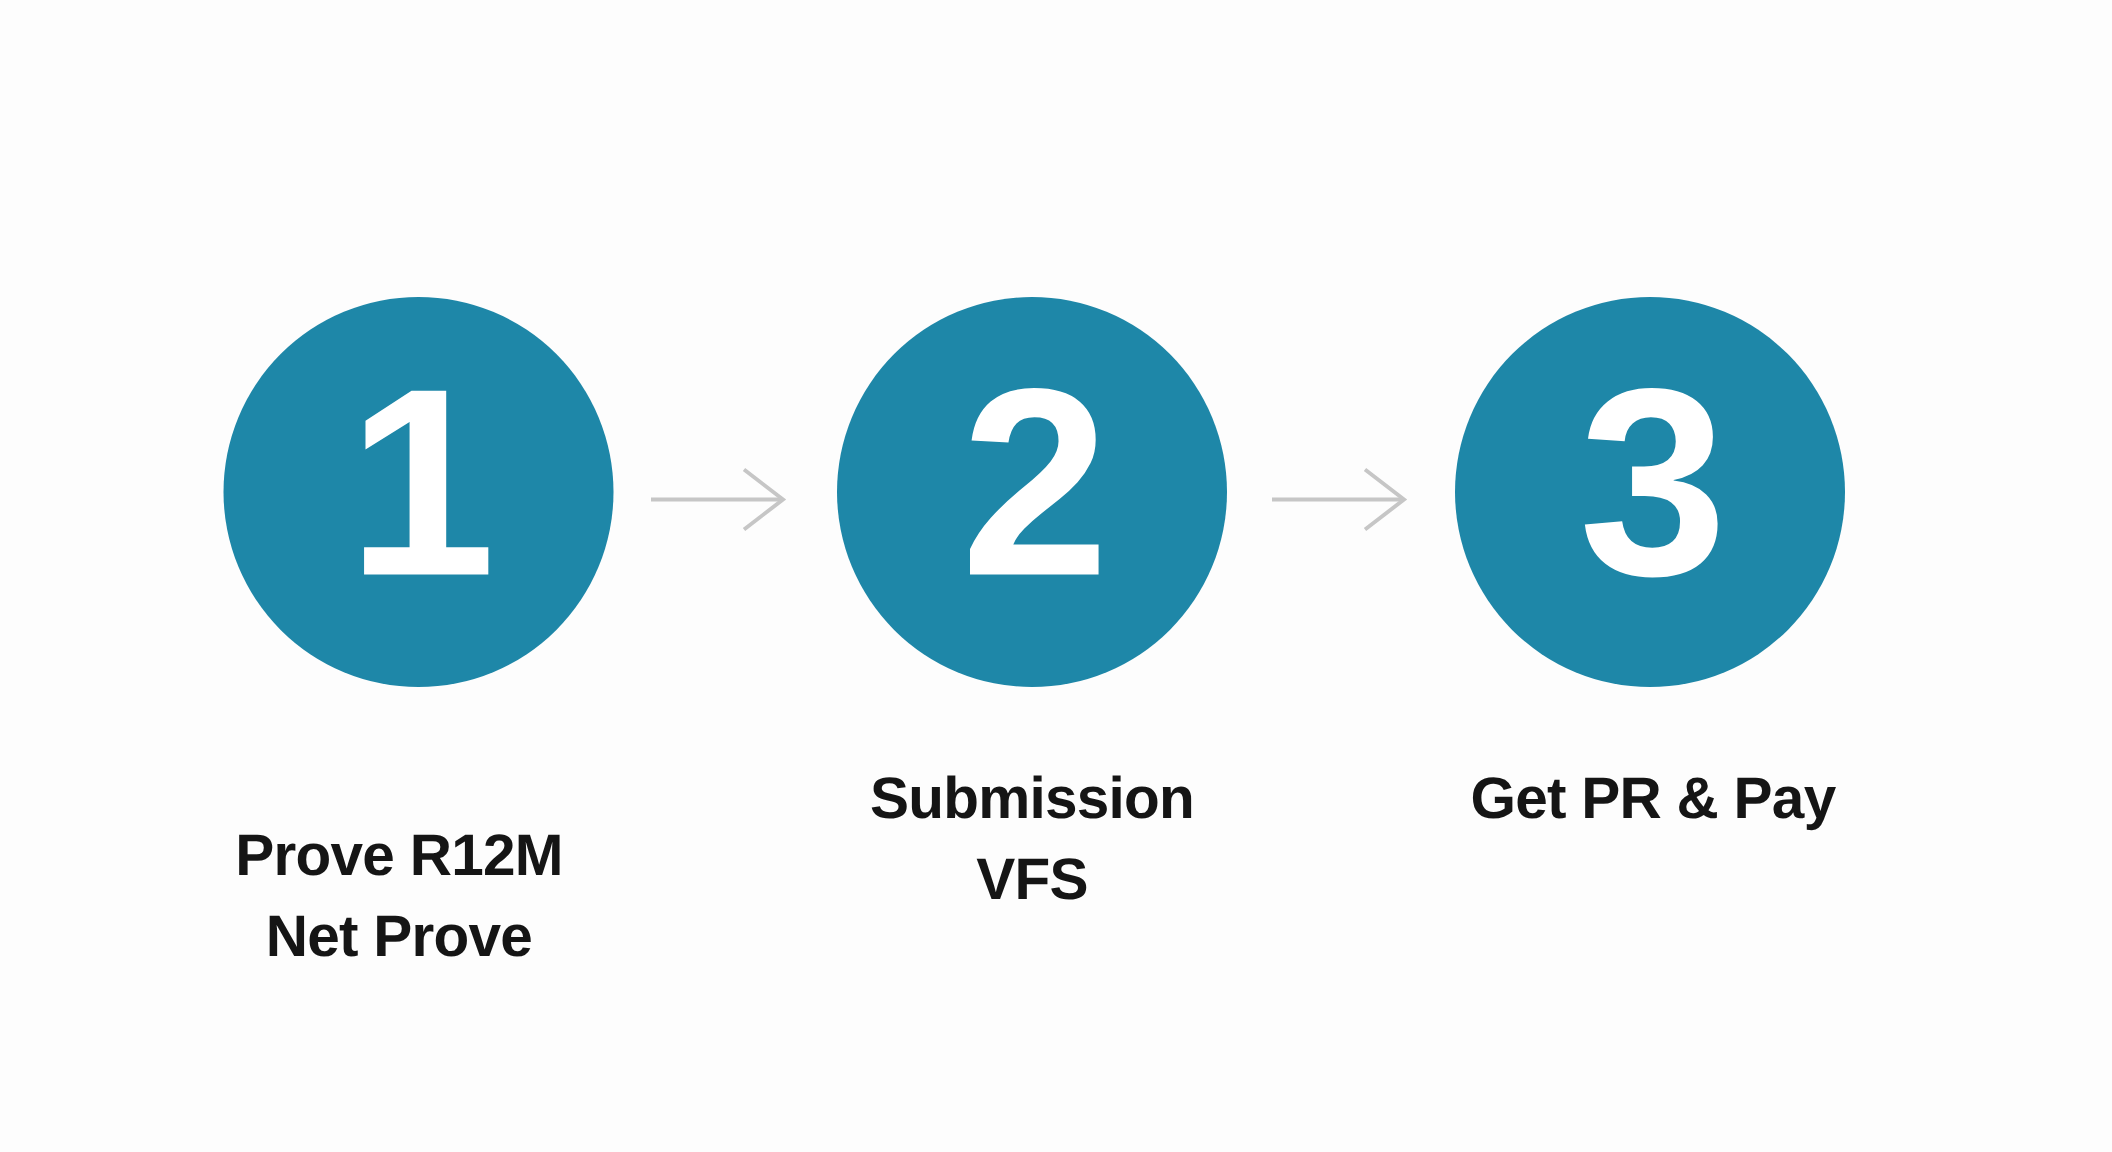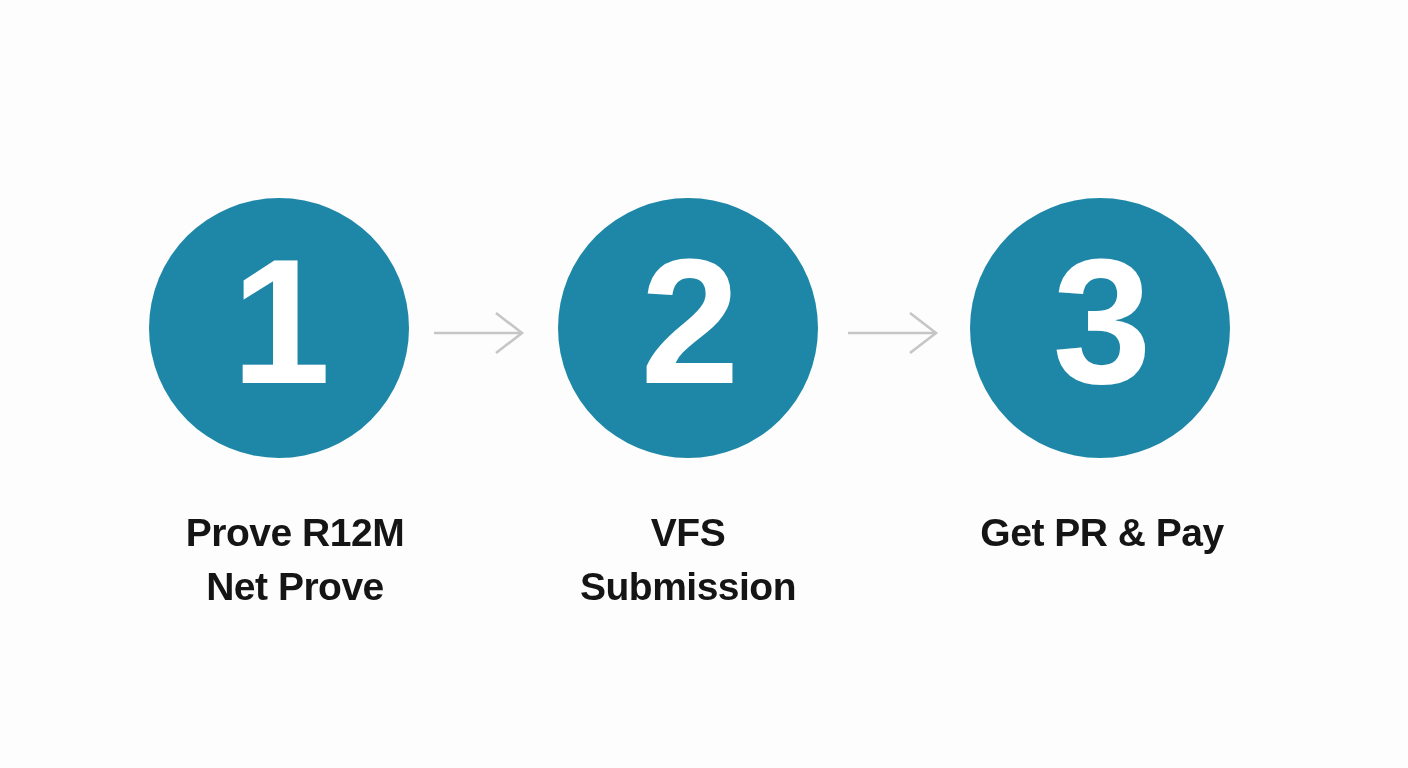--- a/index.html
+++ b/index.html
@@ -42,21 +42,21 @@
     position: absolute;
     top: 506px;
     width: 420px;
     text-align: center;
     color: #151515;
     font-weight: 700;
     font-size: 39px;
     line-height: 54px;
     letter-spacing: -0.5px;
   }
-  .label-1 { left: 85px; }
+  .label-1 { left: 56px; margin-top: 38px; }
   .label-2 { left: 478px; }
   .label-3 { left: 892px; }
   .arrow {
     position: absolute;
     top: 305px;
     width: 96px;
     height: 56px;
   }
   .arrow-1 { left: 430px; }
   .arrow-2 { left: 844px; }
@@ -76,22 +76,22 @@
 
   <svg class="arrow arrow-1" viewBox="0 0 96 56" fill="none" xmlns="http://www.w3.org/2000/svg">
     <line x1="4" y1="28" x2="90" y2="28" stroke="#c6c6c6" stroke-width="2.6"></line>
     <polyline points="66,8 92,28 66,48" stroke="#c6c6c6" stroke-width="2.6" fill="none"></polyline>
   </svg>
 
   <div class="step-circle circle-2">
     <span class="num">2</span>
   </div>
   <div class="step-label label-2">
+    <div>Submission</div>
     <div>VFS</div>
-    <div>Submission</div>
   </div>
 
   <svg class="arrow arrow-2" viewBox="0 0 96 56" fill="none" xmlns="http://www.w3.org/2000/svg">
     <line x1="4" y1="28" x2="90" y2="28" stroke="#c6c6c6" stroke-width="2.6"></line>
     <polyline points="66,8 92,28 66,48" stroke="#c6c6c6" stroke-width="2.6" fill="none"></polyline>
   </svg>
 
   <div class="step-circle circle-3">
     <span class="num">3</span>
   </div>

